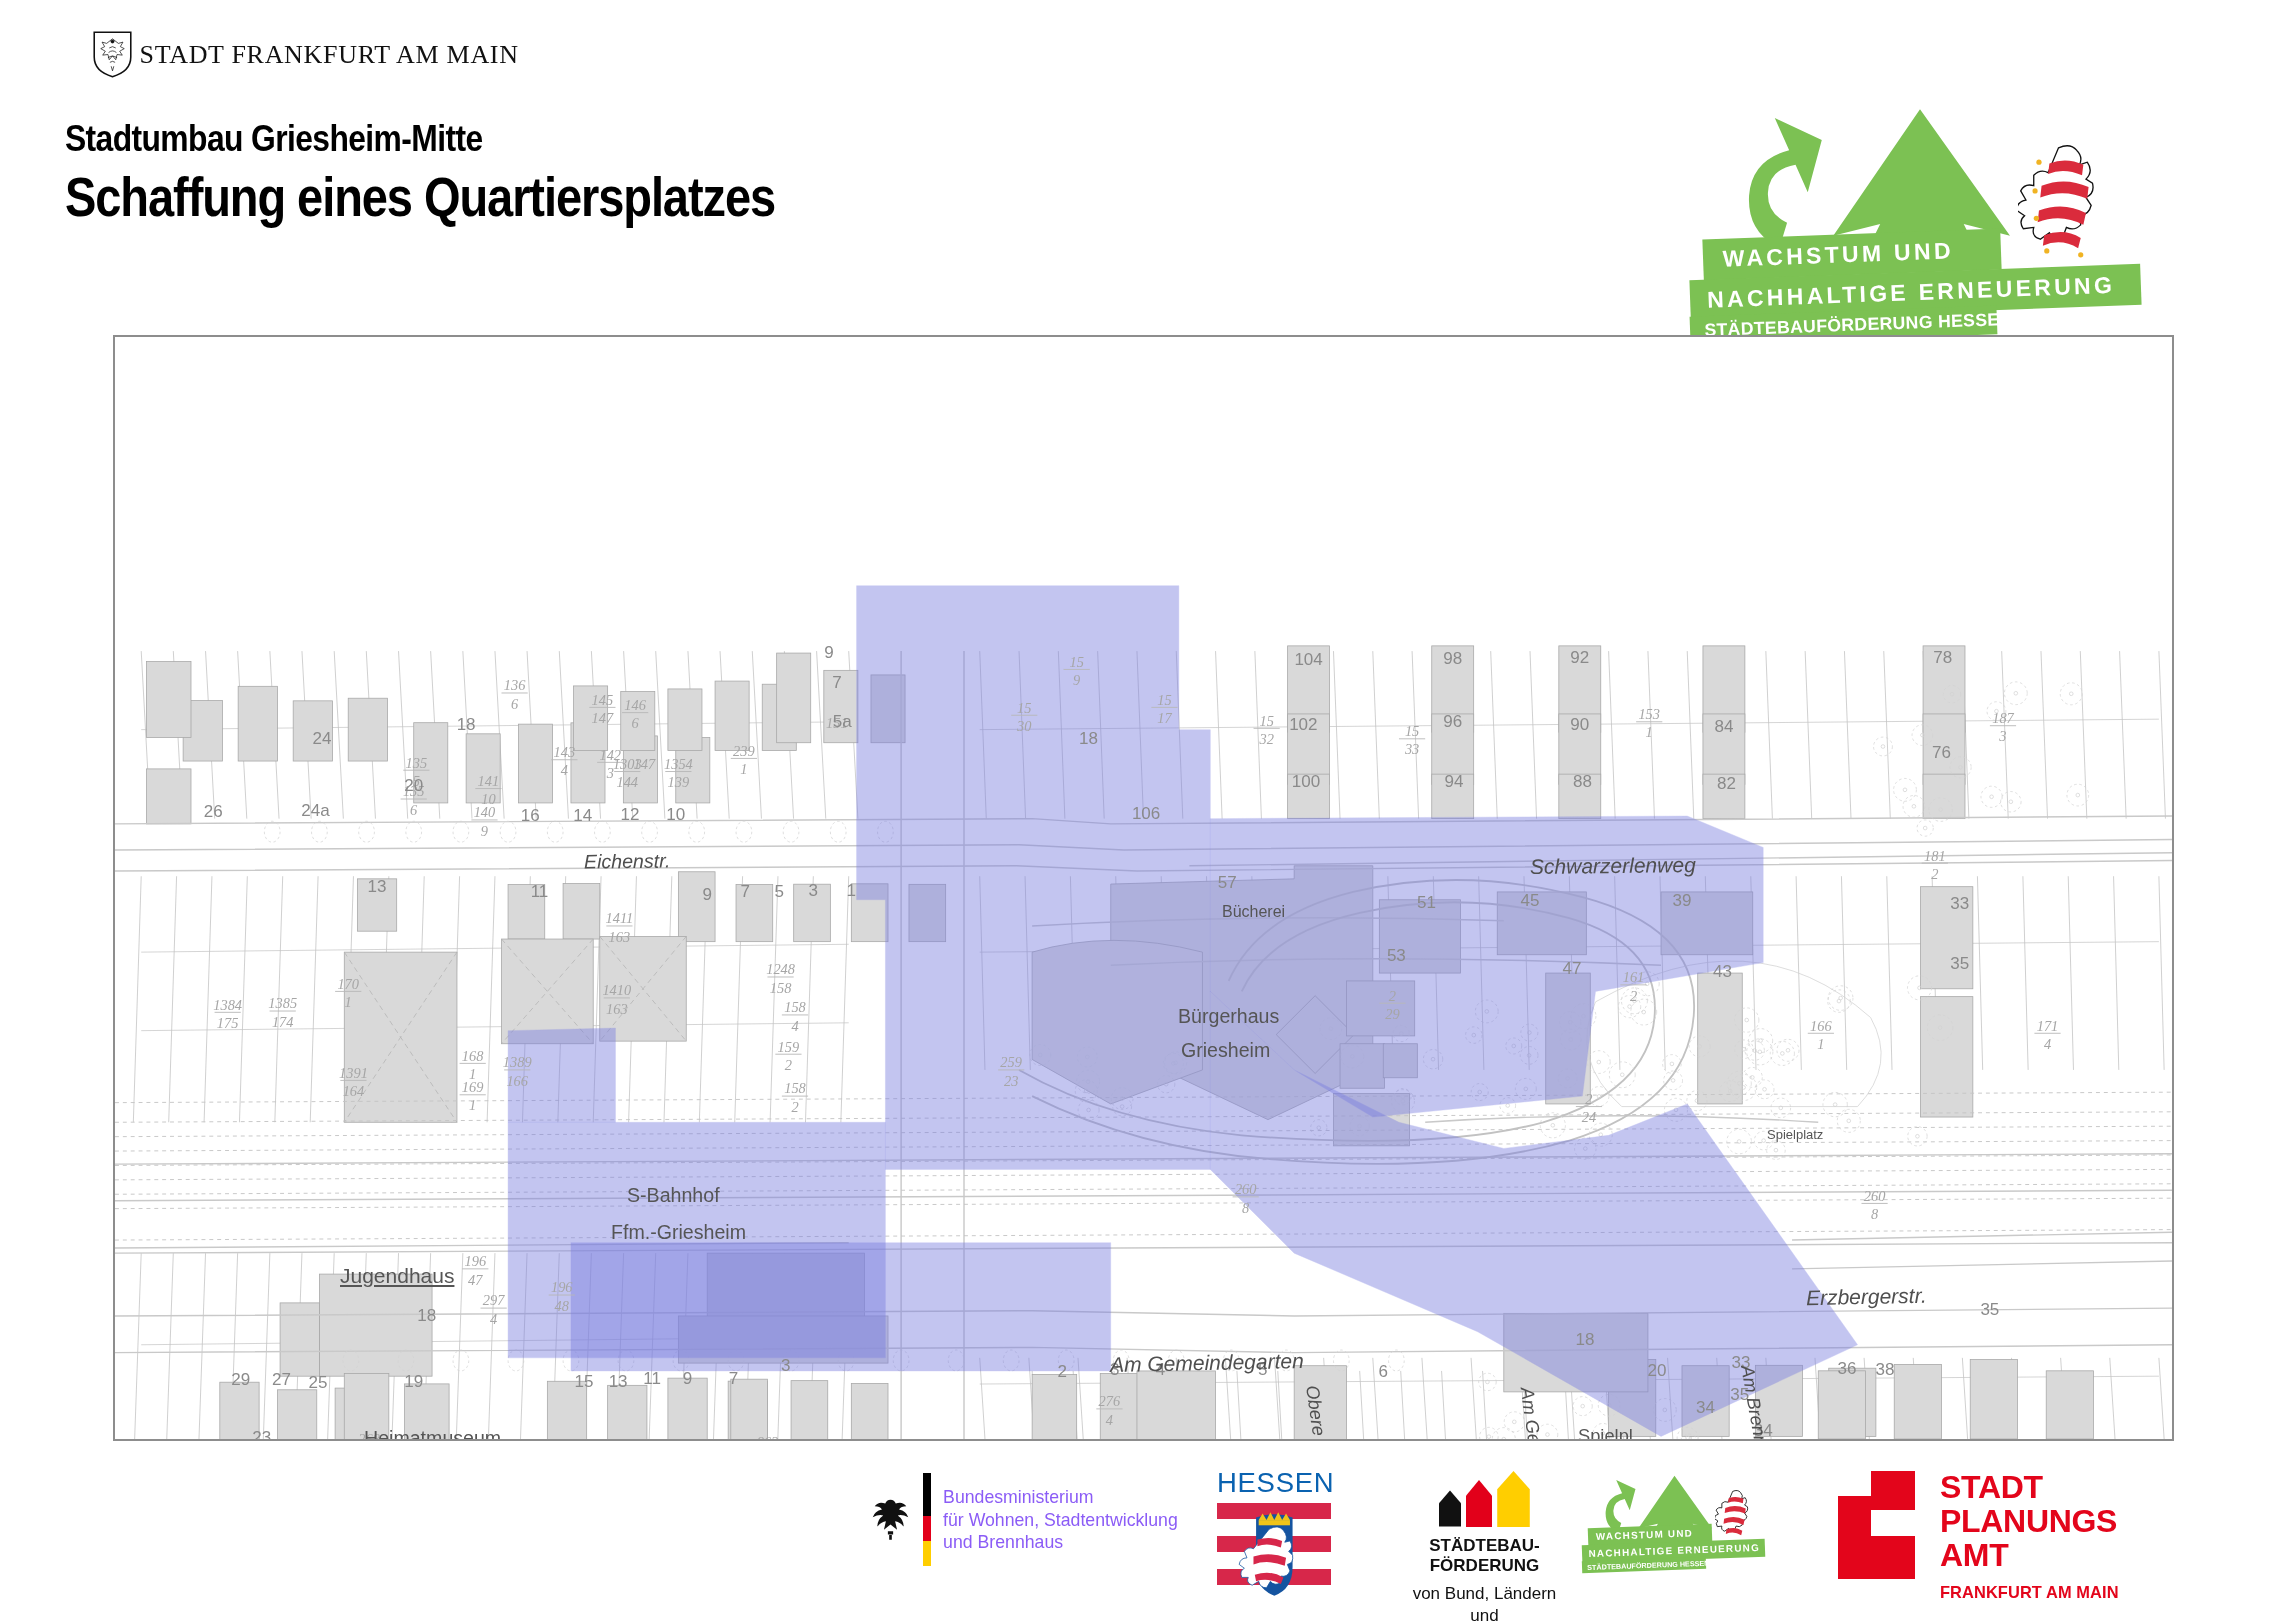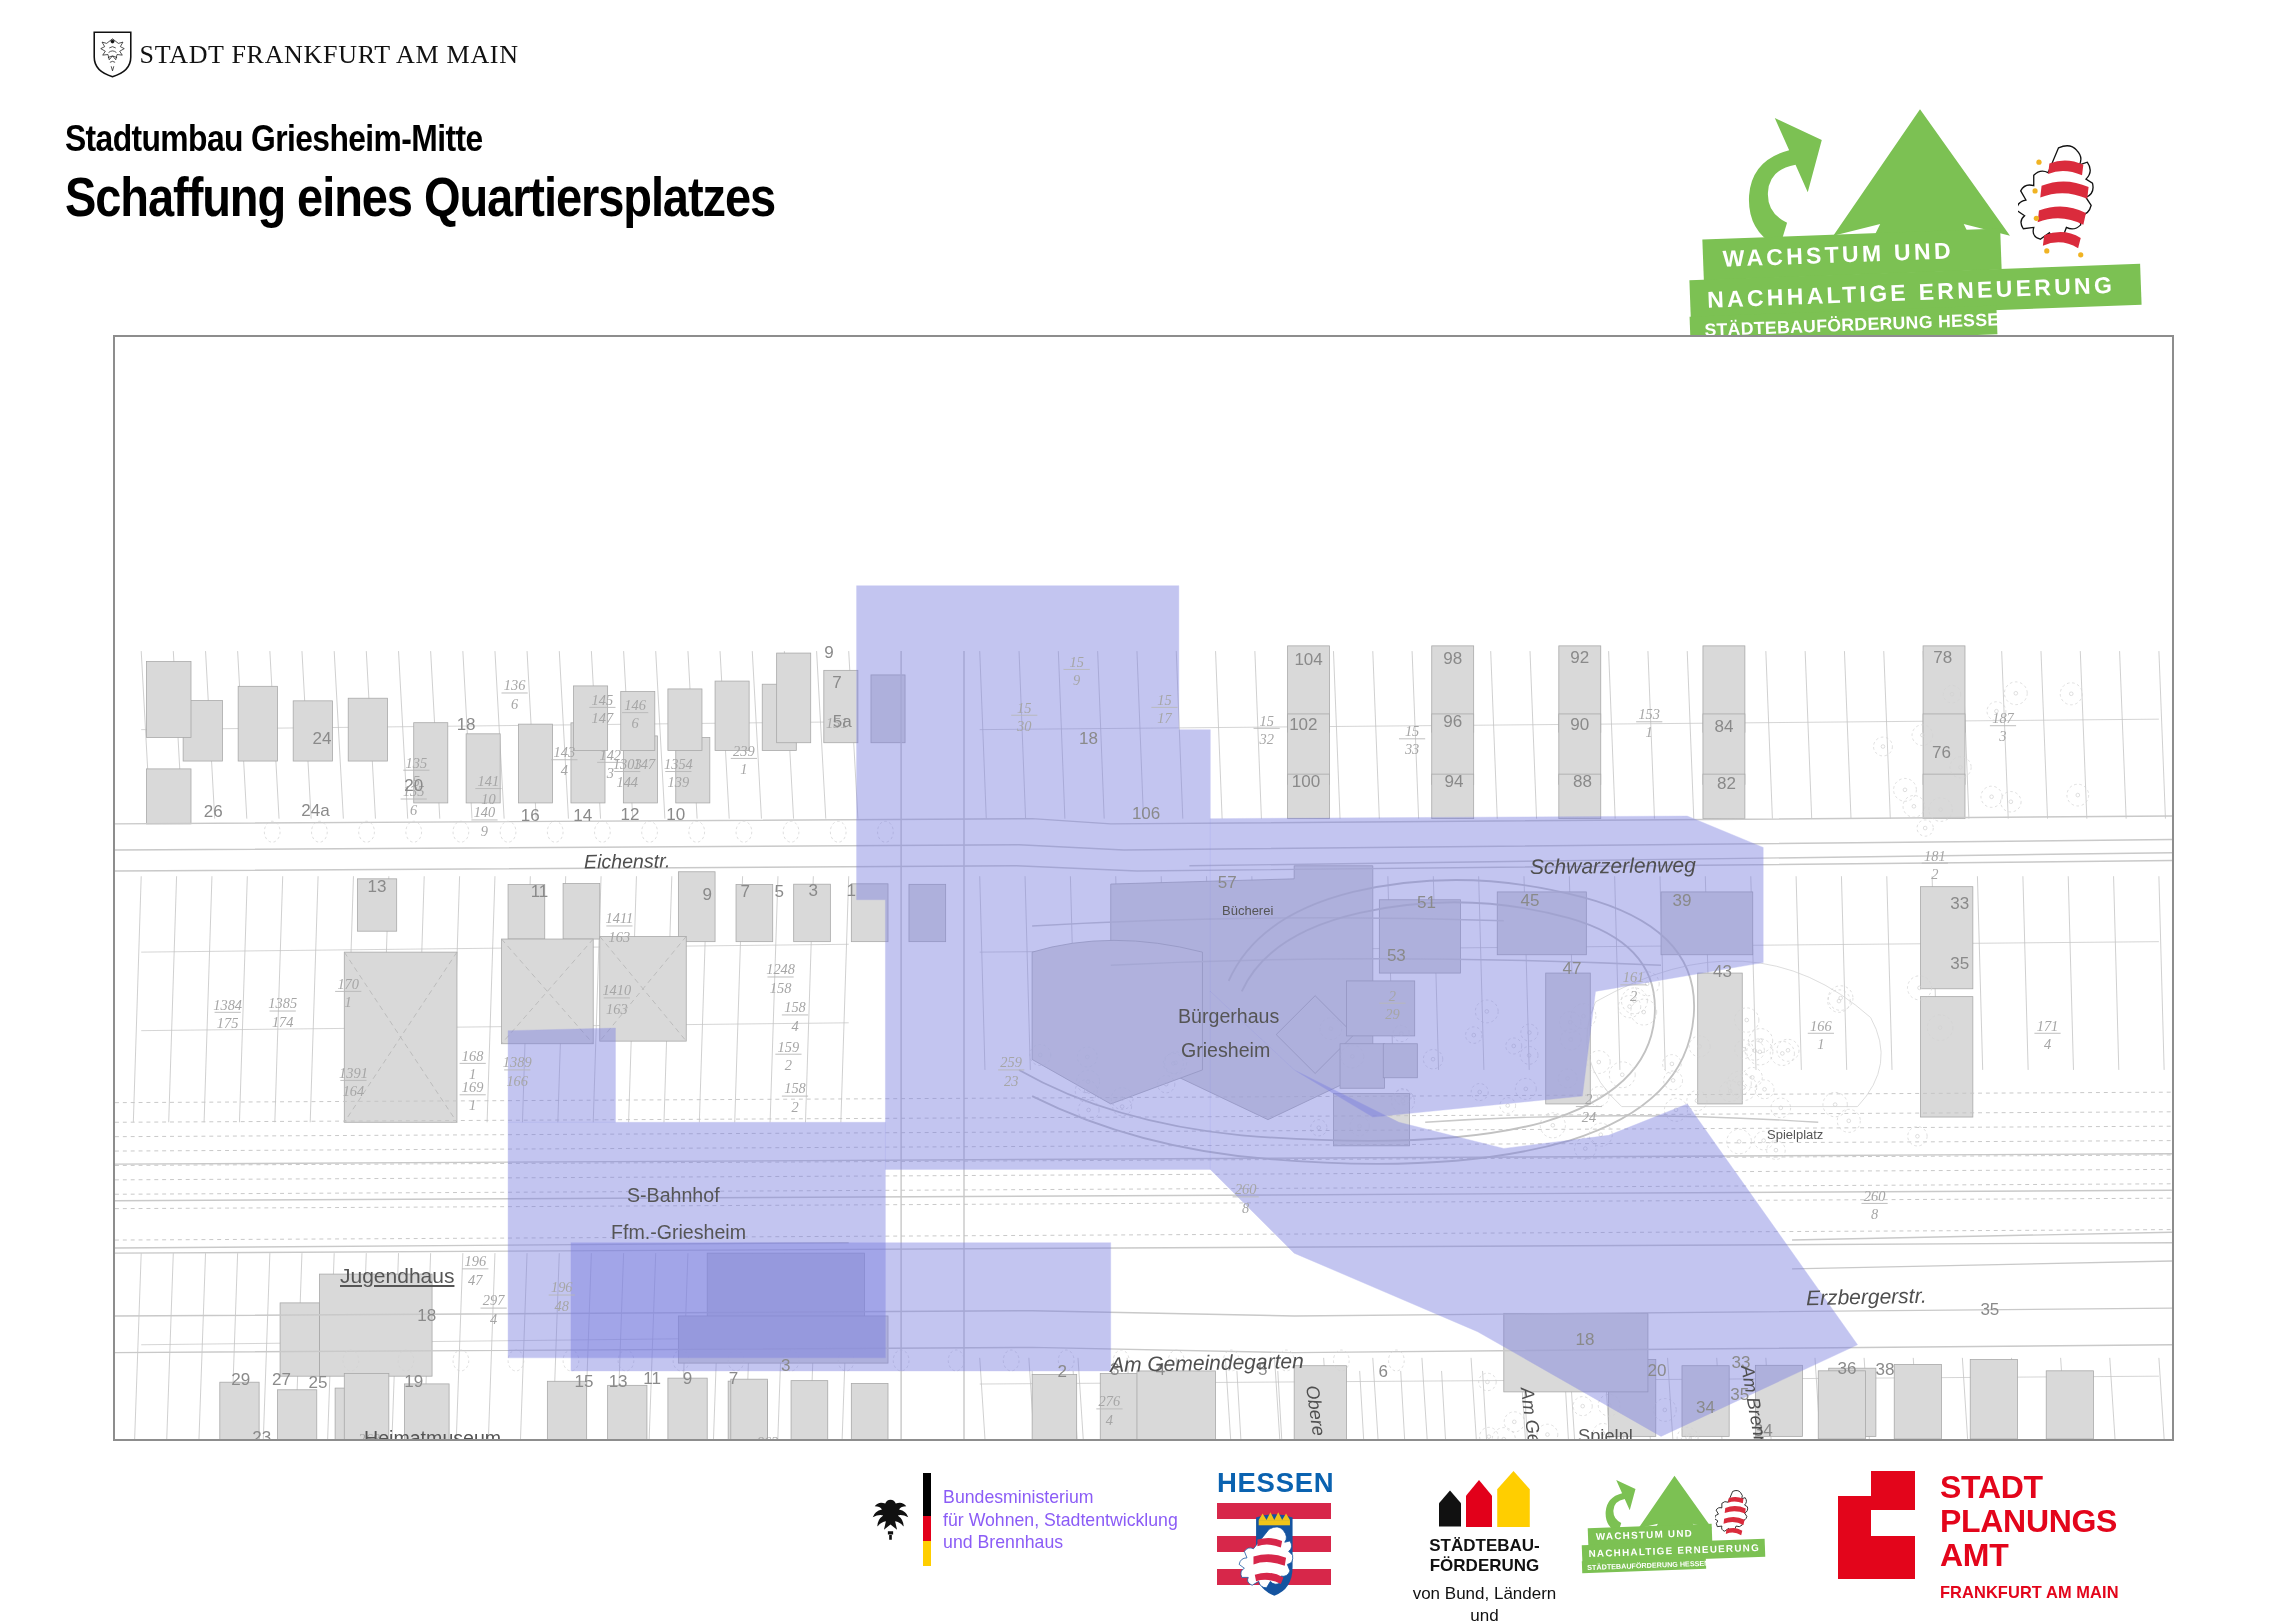--- a/index.html
+++ b/index.html
@@ -55,21 +55,21 @@
 
   .f-bmwsb { position:absolute; left:870px; top:14.4px;
     display:flex; align-items:center; gap:11.8px; }
   .bmwsb-eagle { width:41px; height:46px; }
   .bmwsb-flag { width:8.5px; height:93px;
     background:linear-gradient(to bottom,#000 0 46%,#e2001a 46% 73%,#ffce00 73% 100%); }
   .bmwsb-txt { font-size:17.7px; line-height:1.28; color:#8b5cf6; white-space:nowrap; }
 
   .f-hessen { position:absolute; left:1217px; top:7.9px; width:118px; }
   .f-hessen .hlabel { font-size:27.5px; color:#0a62b0; letter-spacing:0.7px;
-    font-weight:bold; margin-bottom:3.9px; text-align:left; }
+    font-weight:normal; margin-bottom:3.9px; text-align:left; }
   .hessen-shield { width:114px; height:98px; position:relative;
     background:repeating-linear-gradient(to bottom,#d7274a 0 16.4px,#fff 16.4px 33px); }
 
   .f-stbf { position:absolute; left:1406px; top:11.8px; text-align:center; width:157px; }
   .stbf-houses { height:56px; display:flex; align-items:flex-end;
     justify-content:center; gap:4.6px; margin-bottom:9.2px; }
   .stbf-t1 { font-size:17px; font-weight:bold; line-height:1.18; color:#111; }
   .stbf-t2 { font-size:17px; line-height:1.3; color:#111; margin-top:6.5px; }
 
   .f-wachstum2 { position:absolute; left:1583px; top:15.7px; width:196px; height:98px; }
@@ -1037,21 +1037,21 @@
     </svg>
 
     <div id="maptext">
         <div class="mlabel street" style="left: 469px; top: 513px; font-size: 19.6px; transform: rotate(-0.7deg);">Eichenstr.</div>
         <div class="mlabel street" style="left: 1415px; top: 517px; font-size: 21px; transform: rotate(-0.7deg);">Schwarzerlenweg</div>
         <div class="mlabel street" style="left: 995px; top: 1014px; font-size: 21px; transform: rotate(-1.2deg);">Am Gemeindegarten</div>
         <div class="mlabel street" style="left: 1691px; top: 948px; font-size: 21px; transform: rotate(-1.2deg);">Erzbergerstr.</div>
         <div class="mlabel street" style="left: 1140px; top: 1103px; font-size: 18.3px; transform: rotate(82deg);">Obere Rützelstr.</div>
         <div class="mlabel street" style="left: 1339px; top: 1123px; font-size: 18.3px; transform: rotate(82deg);">Am Gemeindegarten</div>
         <div class="mlabel street" style="left: 1582px; top: 1077px; font-size: 18.3px; transform: rotate(80deg);">Am Brennhaus</div>
-        <div class="mlabel poi" style="left: 1107px; top: 566px; font-size: 13px; transform: rotate(0deg);">Bücherei</div>
+        <div class="mlabel poi" style="left: 1107px; top: 566px; font-size: 16px; transform: rotate(0deg);">Bücherei</div>
         <div class="mlabel poi" style="left: 1063px; top: 668px; font-size: 19.6px; transform: rotate(0deg);">Bürgerhaus</div>
         <div class="mlabel poi" style="left: 1066px; top: 702px; font-size: 19.6px; transform: rotate(0deg);">Griesheim</div>
         <div class="mlabel poi" style="left: 512px; top: 847px; font-size: 19.6px; transform: rotate(0deg);">S-Bahnhof</div>
         <div class="mlabel poi" style="left: 496px; top: 884px; font-size: 19.6px; transform: rotate(0deg);">Ffm.-Griesheim</div>
         <div class="mlabel poi" style="left: 225px; top: 927px; font-size: 21px; transform: rotate(0deg); text-decoration: underline;">Jugendhaus</div>
         <div class="mlabel poi" style="left: 249px; top: 1090px; font-size: 19.6px; transform: rotate(0deg);">Heimatmuseum</div>
         <div class="mlabel poi" style="left: 1652px; top: 790px; font-size: 13px; transform: rotate(0deg);">Spielplatz</div>
         <div class="mlabel poi" style="left: 1463px; top: 1088px; font-size: 18.3px; transform: rotate(0deg);">Spielpl.</div>
       </div>
   </div>

